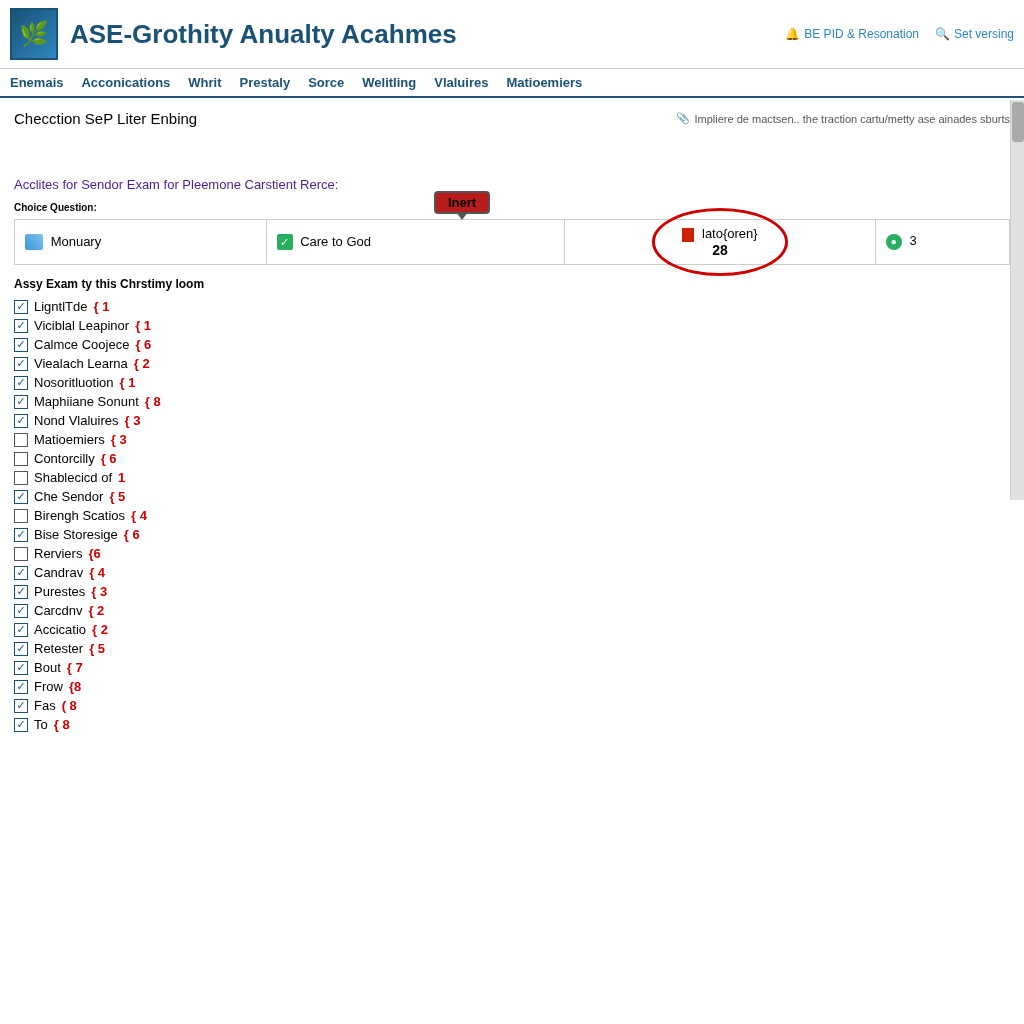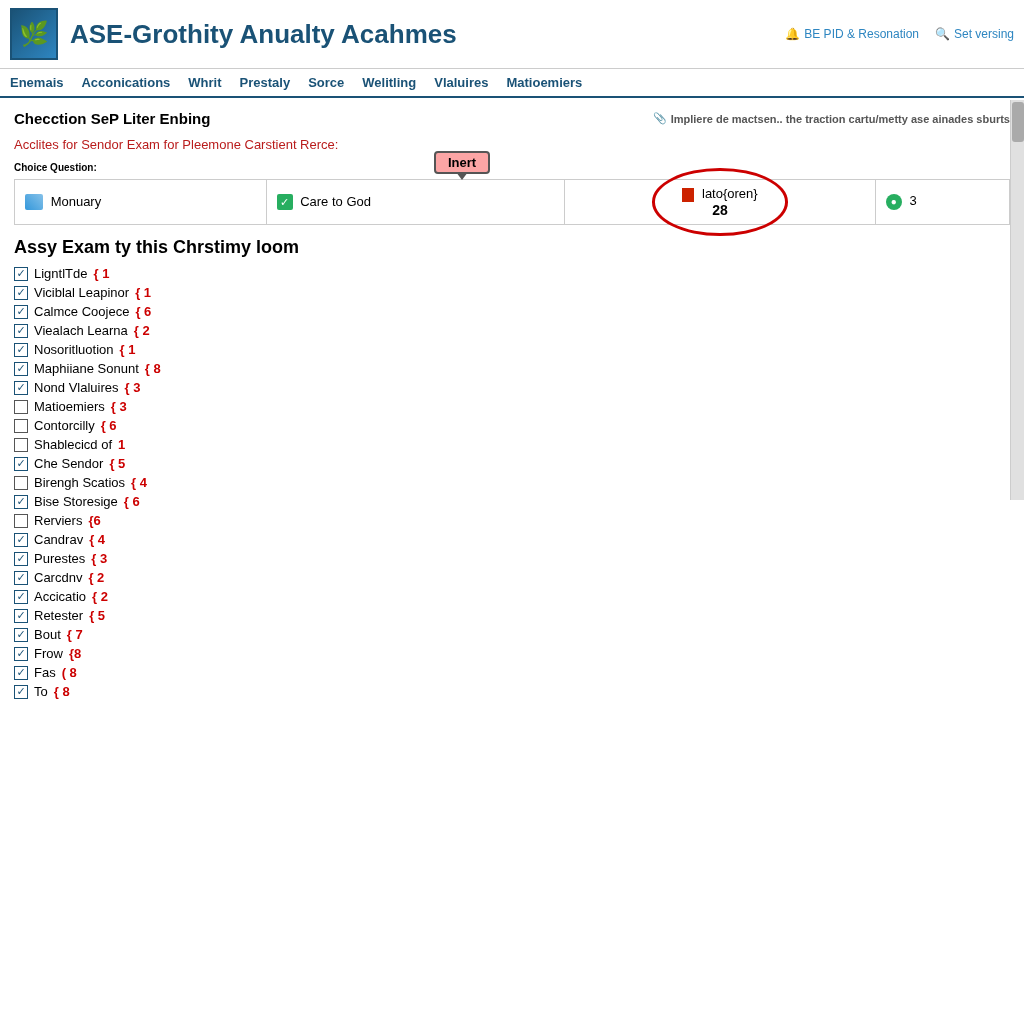--- a/index.html
+++ b/index.html
@@ -14,38 +14,38 @@
     .header-action { display: flex; align-items: center; gap: 4px; cursor: pointer; }
 
     
     .nav { background: #fff; border-bottom: 2px solid #1a5276; padding: 4px 10px; display: flex; gap: 18px; }
     .nav-item { color: #1a5276; font-size: 13px; font-weight: bold; cursor: pointer; padding: 2px 0; text-decoration: none; }
 
     
     .content { padding: 12px 14px; }
 
     
-    .section-title { font-size: 15px; font-weight: bold; color: #000; margin-bottom: 10px; display: flex; justify-content: space-between; align-items: center; }
+    .section-title { font-size: 15px; font-weight: normal; color: #000; margin-bottom: 10px; display: flex; justify-content: space-between; align-items: center; }
     .section-hint { font-size: 11px; color: #555; display: flex; align-items: center; gap: 4px; }
 
     
     .form-row { margin-bottom: 8px; display: flex; align-items: center; gap: 8px; flex-wrap: wrap; }
-    .form-label { font-size: 13px; color: #b91c1c; }
+    .form-label { font-size: 13px; color: #4c1d95; margin-top: 40px; }
     .form-select { border: 1px solid #aaa; border-radius: 3px; padding: 2px 4px; font-size: 12px; background: #fff; }
     .form-dropdown { border: 1px solid #aaa; border-radius: 3px; padding: 3px 24px 3px 6px; font-size: 12px; background: #fff; min-width: 260px; appearance: none; position: relative; }
     .dropdown-wrap { position: relative; display: inline-block; }
     .dropdown-wrap::after { content: '▼'; font-size: 9px; position: absolute; right: 6px; top: 50%; transform: translateY(-50%); color: #555; pointer-events: none; }
     .form-option-text { font-size: 13px; color: #000; }
 
     
     .choice-label { font-size: 10px; font-weight: bold; color: #000; margin: 10px 0 6px 0; }
 
     
     .table-container { position: relative; margin-bottom: 12px; }
-    .inert-bubble { position: absolute; top: -28px; left: 420px; background: #fca5a5; border: 2px solid #555; border-radius: 4px; padding: 2px 12px; font-weight: bold; font-size: 13px; z-index: 10; }
+    .inert-bubble { position: absolute; top: -28px; left: 420px; background: #b91c1c; border: 2px solid #555; border-radius: 4px; padding: 2px 12px; font-weight: bold; font-size: 13px; z-index: 10; }
     .inert-bubble::after { content: ''; position: absolute; bottom: -8px; left: 50%; transform: translateX(-50%); border-left: 6px solid transparent; border-right: 6px solid transparent; border-top: 8px solid #555; }
 
     .data-table { width: 100%; border-collapse: collapse; border: 1px solid #ccc; }
     .data-table td { border: 1px solid #ccc; padding: 6px 10px; font-size: 13px; vertical-align: middle; }
     .data-table tr:nth-child(even) td { background: #f0f4fa; }
     .data-table tr:nth-child(odd) td { background: #fff; }
 
     
     .highlight-cell { position: relative; }
     .oval-ring { display: inline-block; position: relative; }
@@ -58,21 +58,21 @@
       pointer-events: none;
     }
     .cell-icon { display: inline-block; width: 12px; height: 14px; background: #cc2200; margin-right: 4px; vertical-align: middle; }
     .cell-value { font-weight: bold; font-size: 14px; display: block; text-align: center; }
 
     .icon-check { display: inline-block; width: 16px; height: 16px; background: #27ae60; border-radius: 2px; color: #fff; font-size: 11px; text-align: center; line-height: 16px; margin-right: 4px; }
     .icon-img { display: inline-block; width: 18px; height: 16px; background: linear-gradient(45deg, #3498db, #85c1e9); border-radius: 2px; margin-right: 4px; vertical-align: middle; }
     .icon-green-circle { display: inline-block; width: 16px; height: 16px; background: #27ae60; border-radius: 50%; color: #fff; font-size: 10px; text-align: center; line-height: 16px; margin-right: 4px; }
 
     
-    .assign-title { font-size: 18px; font-weight: bold; color: #000; margin: 10px 0 8px 0; }
+    .assign-title { font-size: 12px; font-weight: bold; color: #000; margin: 10px 0 8px 0; }
 
     
     .checklist { list-style: none; padding: 0; }
     .checklist li { display: flex; align-items: flex-end; gap: 6px; margin-bottom: 4px; font-size: 13px; color: #000; }
     .checklist li .count { color: #cc0000; font-weight: bold; }
     .cb { width: 14px; height: 14px; border: 1px solid #555; display: inline-flex; align-items: center; justify-content: center; font-size: 10px; background: #fff; flex-shrink: 0; }
     .cb.checked { background: #fff; color: #1a5276; border-color: #1a5276; }
     .cb.checked::after { content: '✓'; color: #1a5276; font-size: 11px; }
 
     

